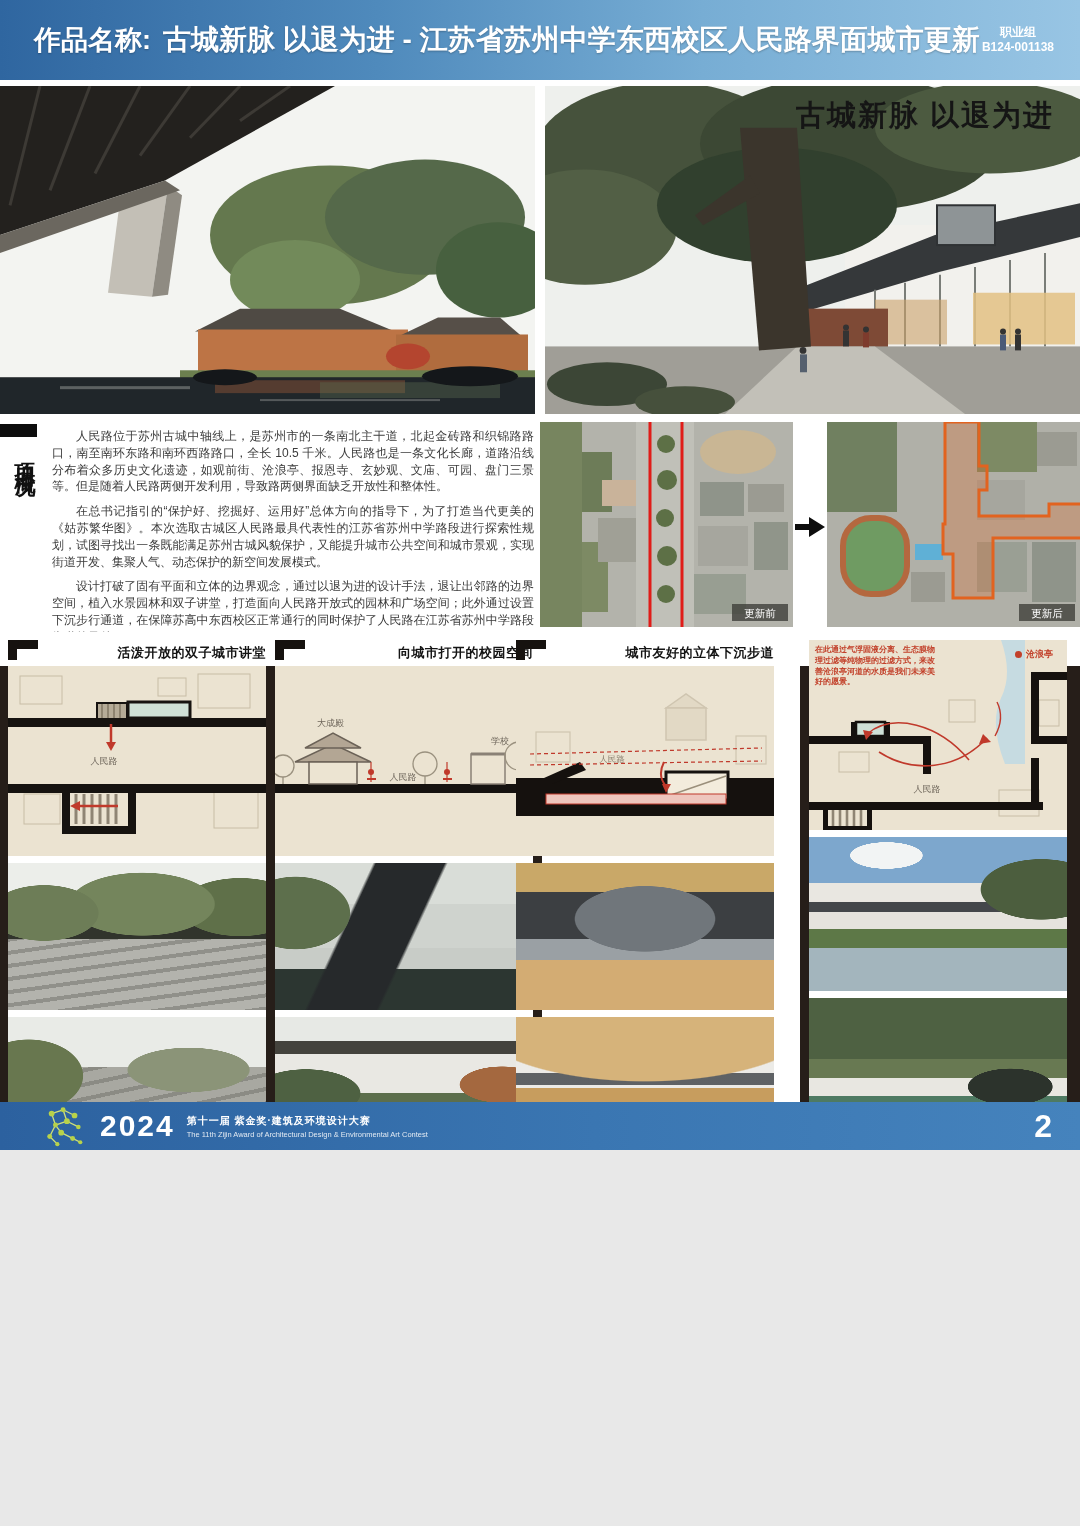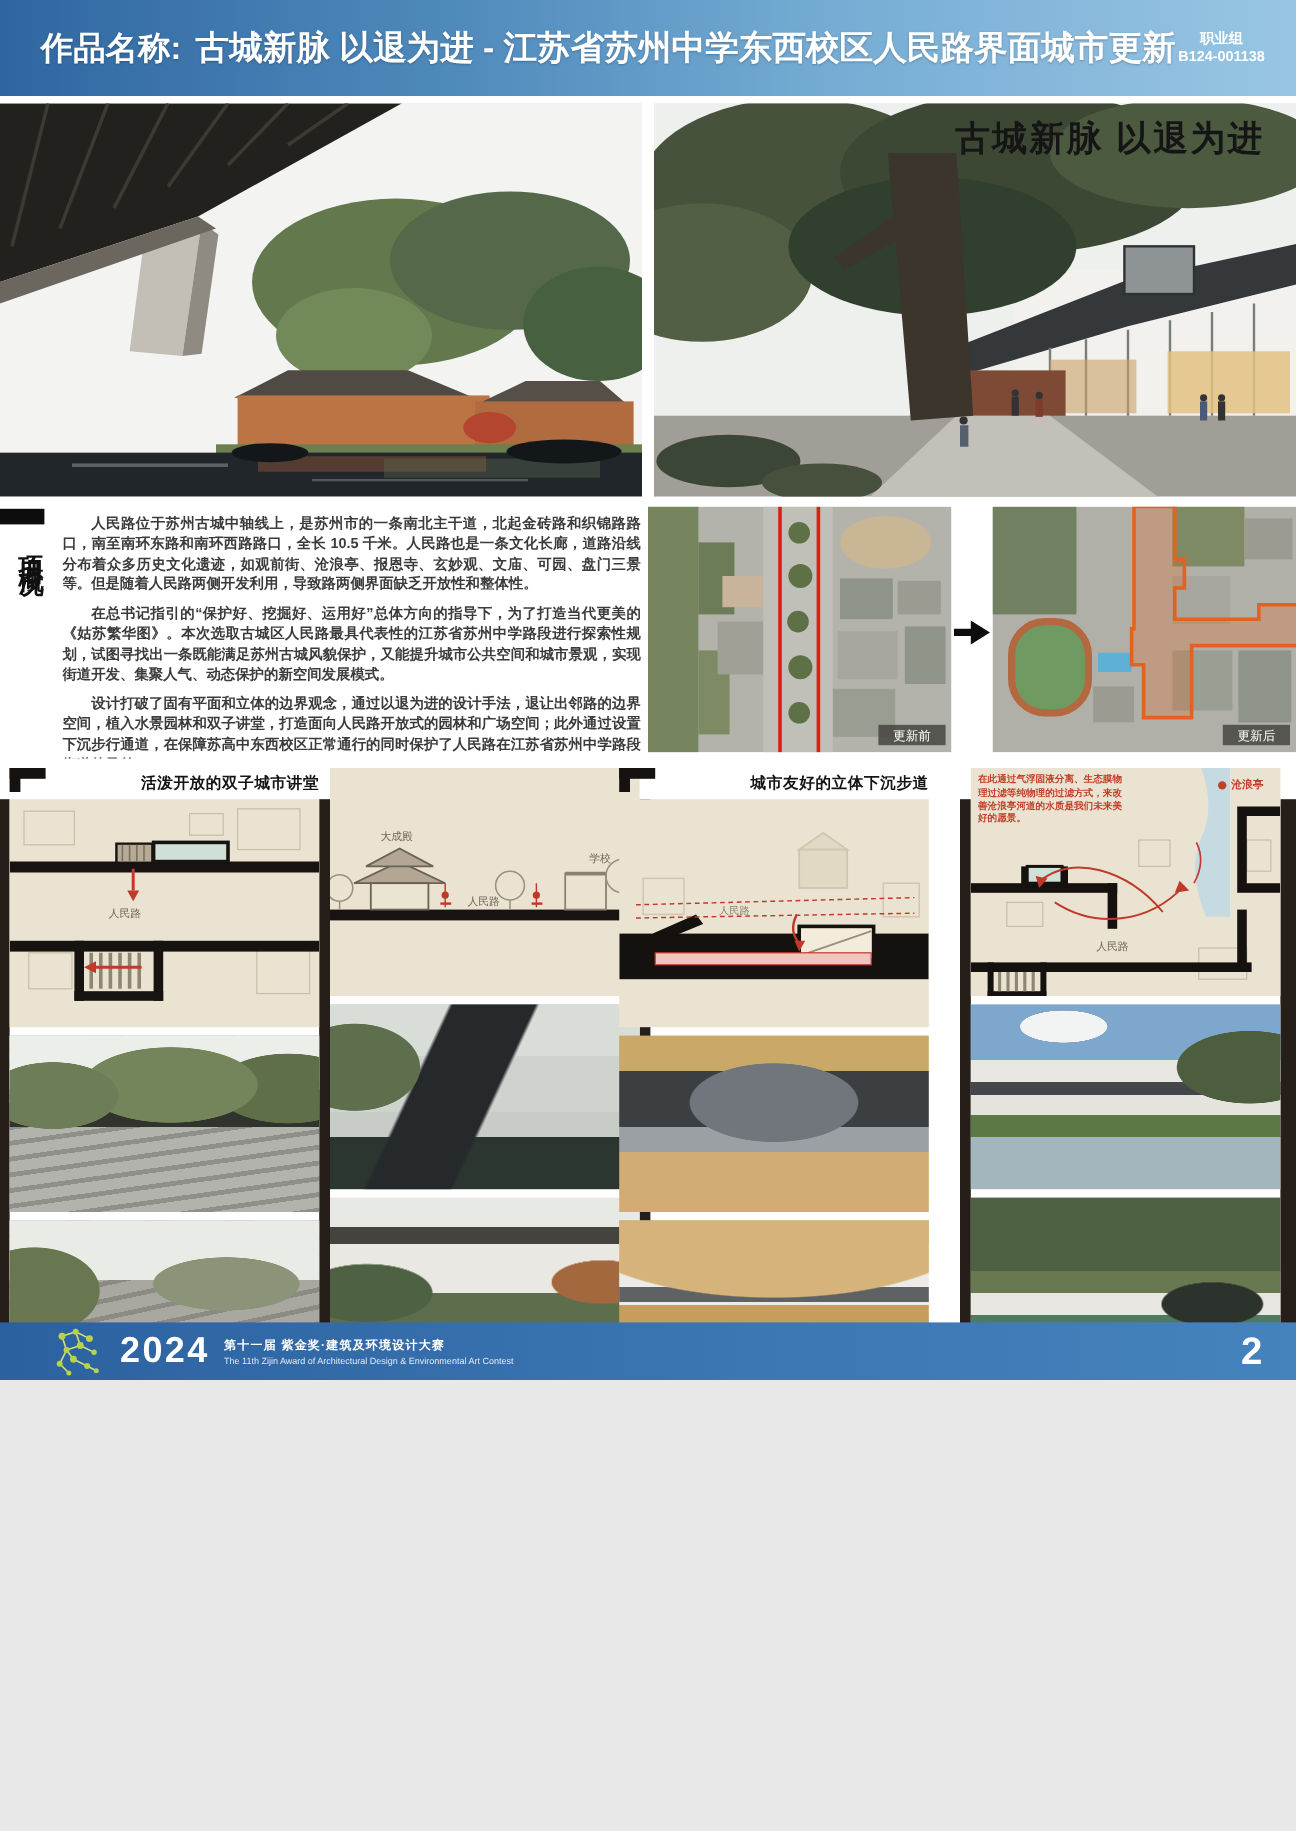--- a/index.html
+++ b/index.html
@@ -36,21 +36,21 @@
   .ov-bar { position:absolute; top:2px; left:0; width:37px; height:13px; background:#0d0d0d; }
   .ov-tab {
     position:absolute; left:11px; top:24px;
     writing-mode:vertical-rl; text-orientation:upright;
     font-size:21px; font-weight:900; color:#111; letter-spacing:5px;
   }
   .ov-text {
     position:absolute; left:52px; right:6px; top:6px; bottom:0;
     font-size:12px; line-height:1.4; color:#3b3b3b; text-align:justify; overflow:hidden;
   }
-  .ov-text p { margin:0 0 8px 0; text-indent:2em;font-weight:bold; }
+  .ov-text p { margin:0 0 8px 0; text-indent:2em; }
   .ov-right { width:540px; display:flex; align-items:flex-start; }
   .map { position:relative; height:205px; flex:1; overflow:hidden; }
   .map svg { position:absolute; inset:0; width:100%; height:100%; }
   .map-arrow { width:34px; align-self:center; display:flex; justify-content:center; }
 
   
   .cols-section { position:relative; margin-top:8px; height:832px; }
   .sep { position:absolute; top:26px; height:806px; background:#261e19; }
   .col { position:absolute; top:0; width:258px; height:832px; display:flex; flex-direction:column; }
   .col-head { height:26px; display:flex; align-items:flex-start; }
@@ -370,20 +370,24 @@
           </svg>
         </div>
         <div class="photo c1a"></div>
         <div class="photo c1b"></div>
         <div class="photo c1c"></div>
         <div class="photo c1d"></div>
       </div>
     </div>
 
     <div class="col" style="left:275px;">
+      <div class="col-head">
+        <div class="corner"></div>
+        <div class="col-title">向城市打开的校园空间</div>
+      </div>
       <div class="col-body">
         <div class="diagram">
           <svg viewBox="0 0 258 190" preserveAspectRatio="none">
             <rect x="0" y="118" width="258" height="9" fill="#161310"></rect>
             <polygon points="20,96 58,78 96,96" fill="#b3a694" stroke="#6b6257" stroke-width="1.5"></polygon>
             <polygon points="30,82 58,67 86,82" fill="#b3a694" stroke="#6b6257" stroke-width="1.5"></polygon>
             <rect x="34" y="96" width="48" height="22" fill="#ece4d2" stroke="#6b6257" stroke-width="1.5"></rect>
             <text x="42" y="60" font-size="9" fill="#6f675c">大成殿</text>
             <rect x="196" y="88" width="34" height="30" fill="none" stroke="#8a8176" stroke-width="1.5"></rect>
             <line x1="196" y1="88" x2="230" y2="88" stroke="#8a8176" stroke-width="3"></line>

